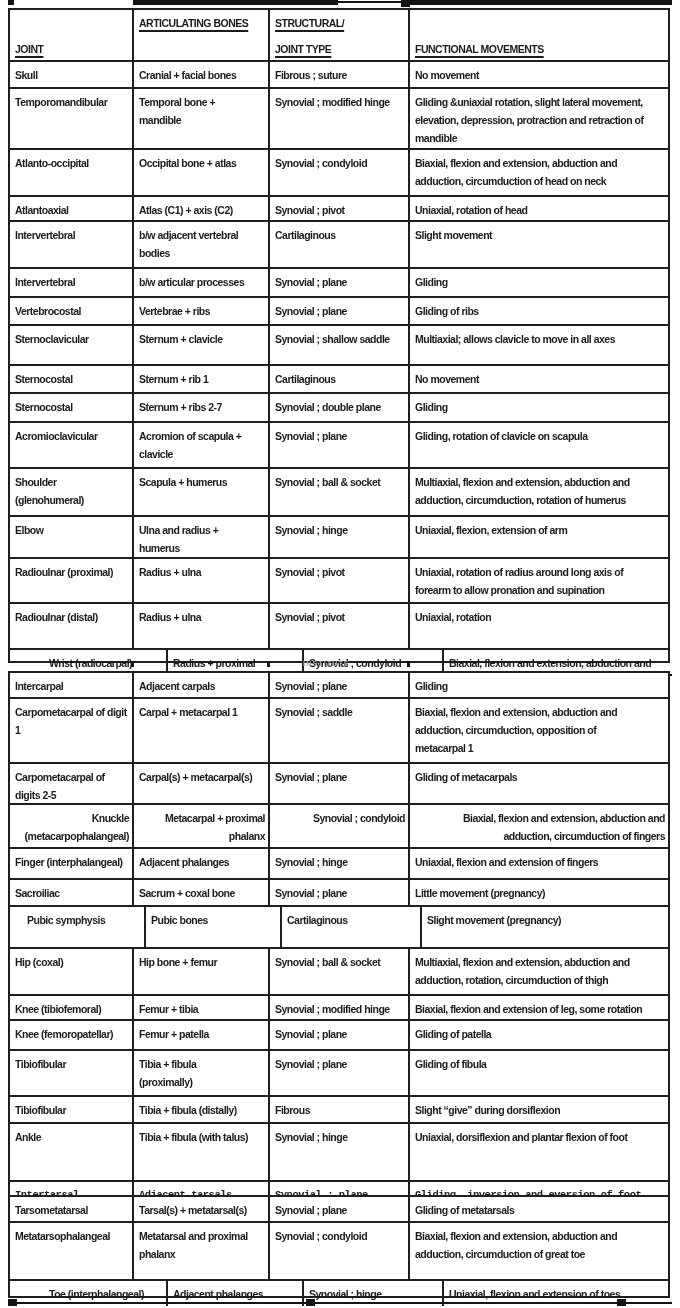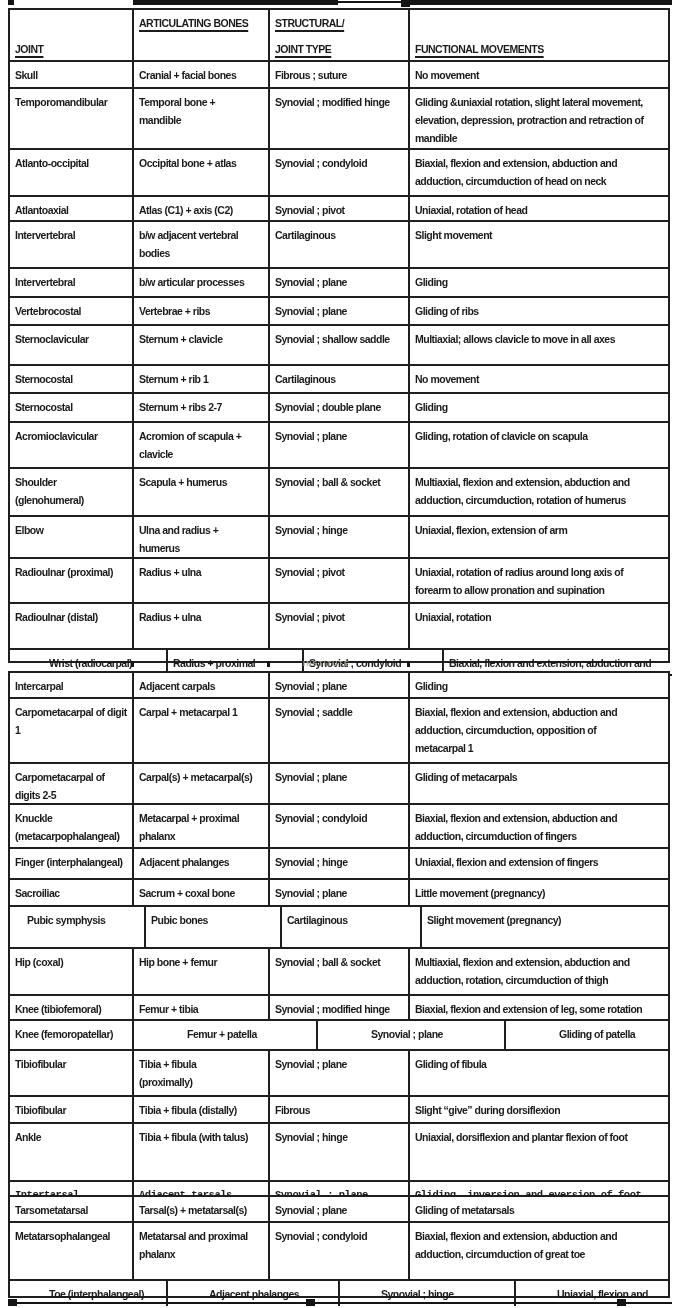--- a/index.html
+++ b/index.html
@@ -218,21 +218,21 @@
 adduction, circumduction, opposition of
 metacarpal 1</div>
     </div>
     <div class="trow" style="height: 41px;">
       <div class="cell">Carpometacarpal of
 digits 2-5</div>
       <div class="cell">Carpal(s) + metacarpal(s)</div>
       <div class="cell">Synovial ; plane</div>
       <div class="cell">Gliding of metacarpals</div>
     </div>
-    <div class="trow" style="height: 44px;">
+    <div class="trow" style="height: 44px; text-align: right;">
       <div class="cell">Knuckle
 (metacarpophalangeal)</div>
       <div class="cell">Metacarpal + proximal
 phalanx</div>
       <div class="cell">Synovial ; condyloid</div>
       <div class="cell">Biaxial, flexion and extension, abduction and
 adduction, circumduction of fingers</div>
     </div>
     <div class="trow" style="height: 31px;">
       <div class="cell">Finger (interphalangeal)</div>
@@ -258,21 +258,21 @@
       <div class="cell">Synovial ; ball &amp; socket</div>
       <div class="cell">Multiaxial, flexion and extension, abduction and
 adduction, rotation, circumduction of thigh</div>
     </div>
     <div class="trow" style="height: 25px;">
       <div class="cell">Knee (tibiofemoral)</div>
       <div class="cell">Femur + tibia</div>
       <div class="cell">Synovial ; modified hinge</div>
       <div class="cell">Biaxial, flexion and extension of leg, some rotation</div>
     </div>
-    <div class="trow" style="height: 30px; gap: 48px;">
+    <div class="trow" style="height: 30px;">
       <div class="cell">Knee (femoropatellar)</div>
       <div class="cell">Femur + patella</div>
       <div class="cell">Synovial ; plane</div>
       <div class="cell">Gliding of patella</div>
     </div>
     <div class="trow" style="height: 46px;">
       <div class="cell">Tibiofibular</div>
       <div class="cell">Tibia + fibula
 (proximally)</div>
       <div class="cell">Synovial ; plane</div>
@@ -303,21 +303,21 @@
       <div class="cell">Gliding of metatarsals</div>
     </div>
     <div class="trow" style="height: 58px;">
       <div class="cell">Metatarsophalangeal</div>
       <div class="cell">Metatarsal and proximal
 phalanx</div>
       <div class="cell">Synovial ; condyloid</div>
       <div class="cell">Biaxial, flexion and extension, abduction and
 adduction, circumduction of great toe</div>
     </div>
-    <div class="trow" style="height: 25px; gap: 36px;">
+    <div class="trow" style="height: 25px;">
       <div class="cell">Toe (interphalangeal)</div>
       <div class="cell">Adjacent phalanges</div>
       <div class="cell">Synovial ; hinge</div>
       <div class="cell">Uniaxial, flexion and extension of toes</div>
     </div>
   </div>
 
 <div class="artifact" id="bline-bottom"></div>
 <div class="artifact blob-bottom" id="blob-b1"></div>
 <div class="artifact blob-bottom" id="blob-b2"></div>

